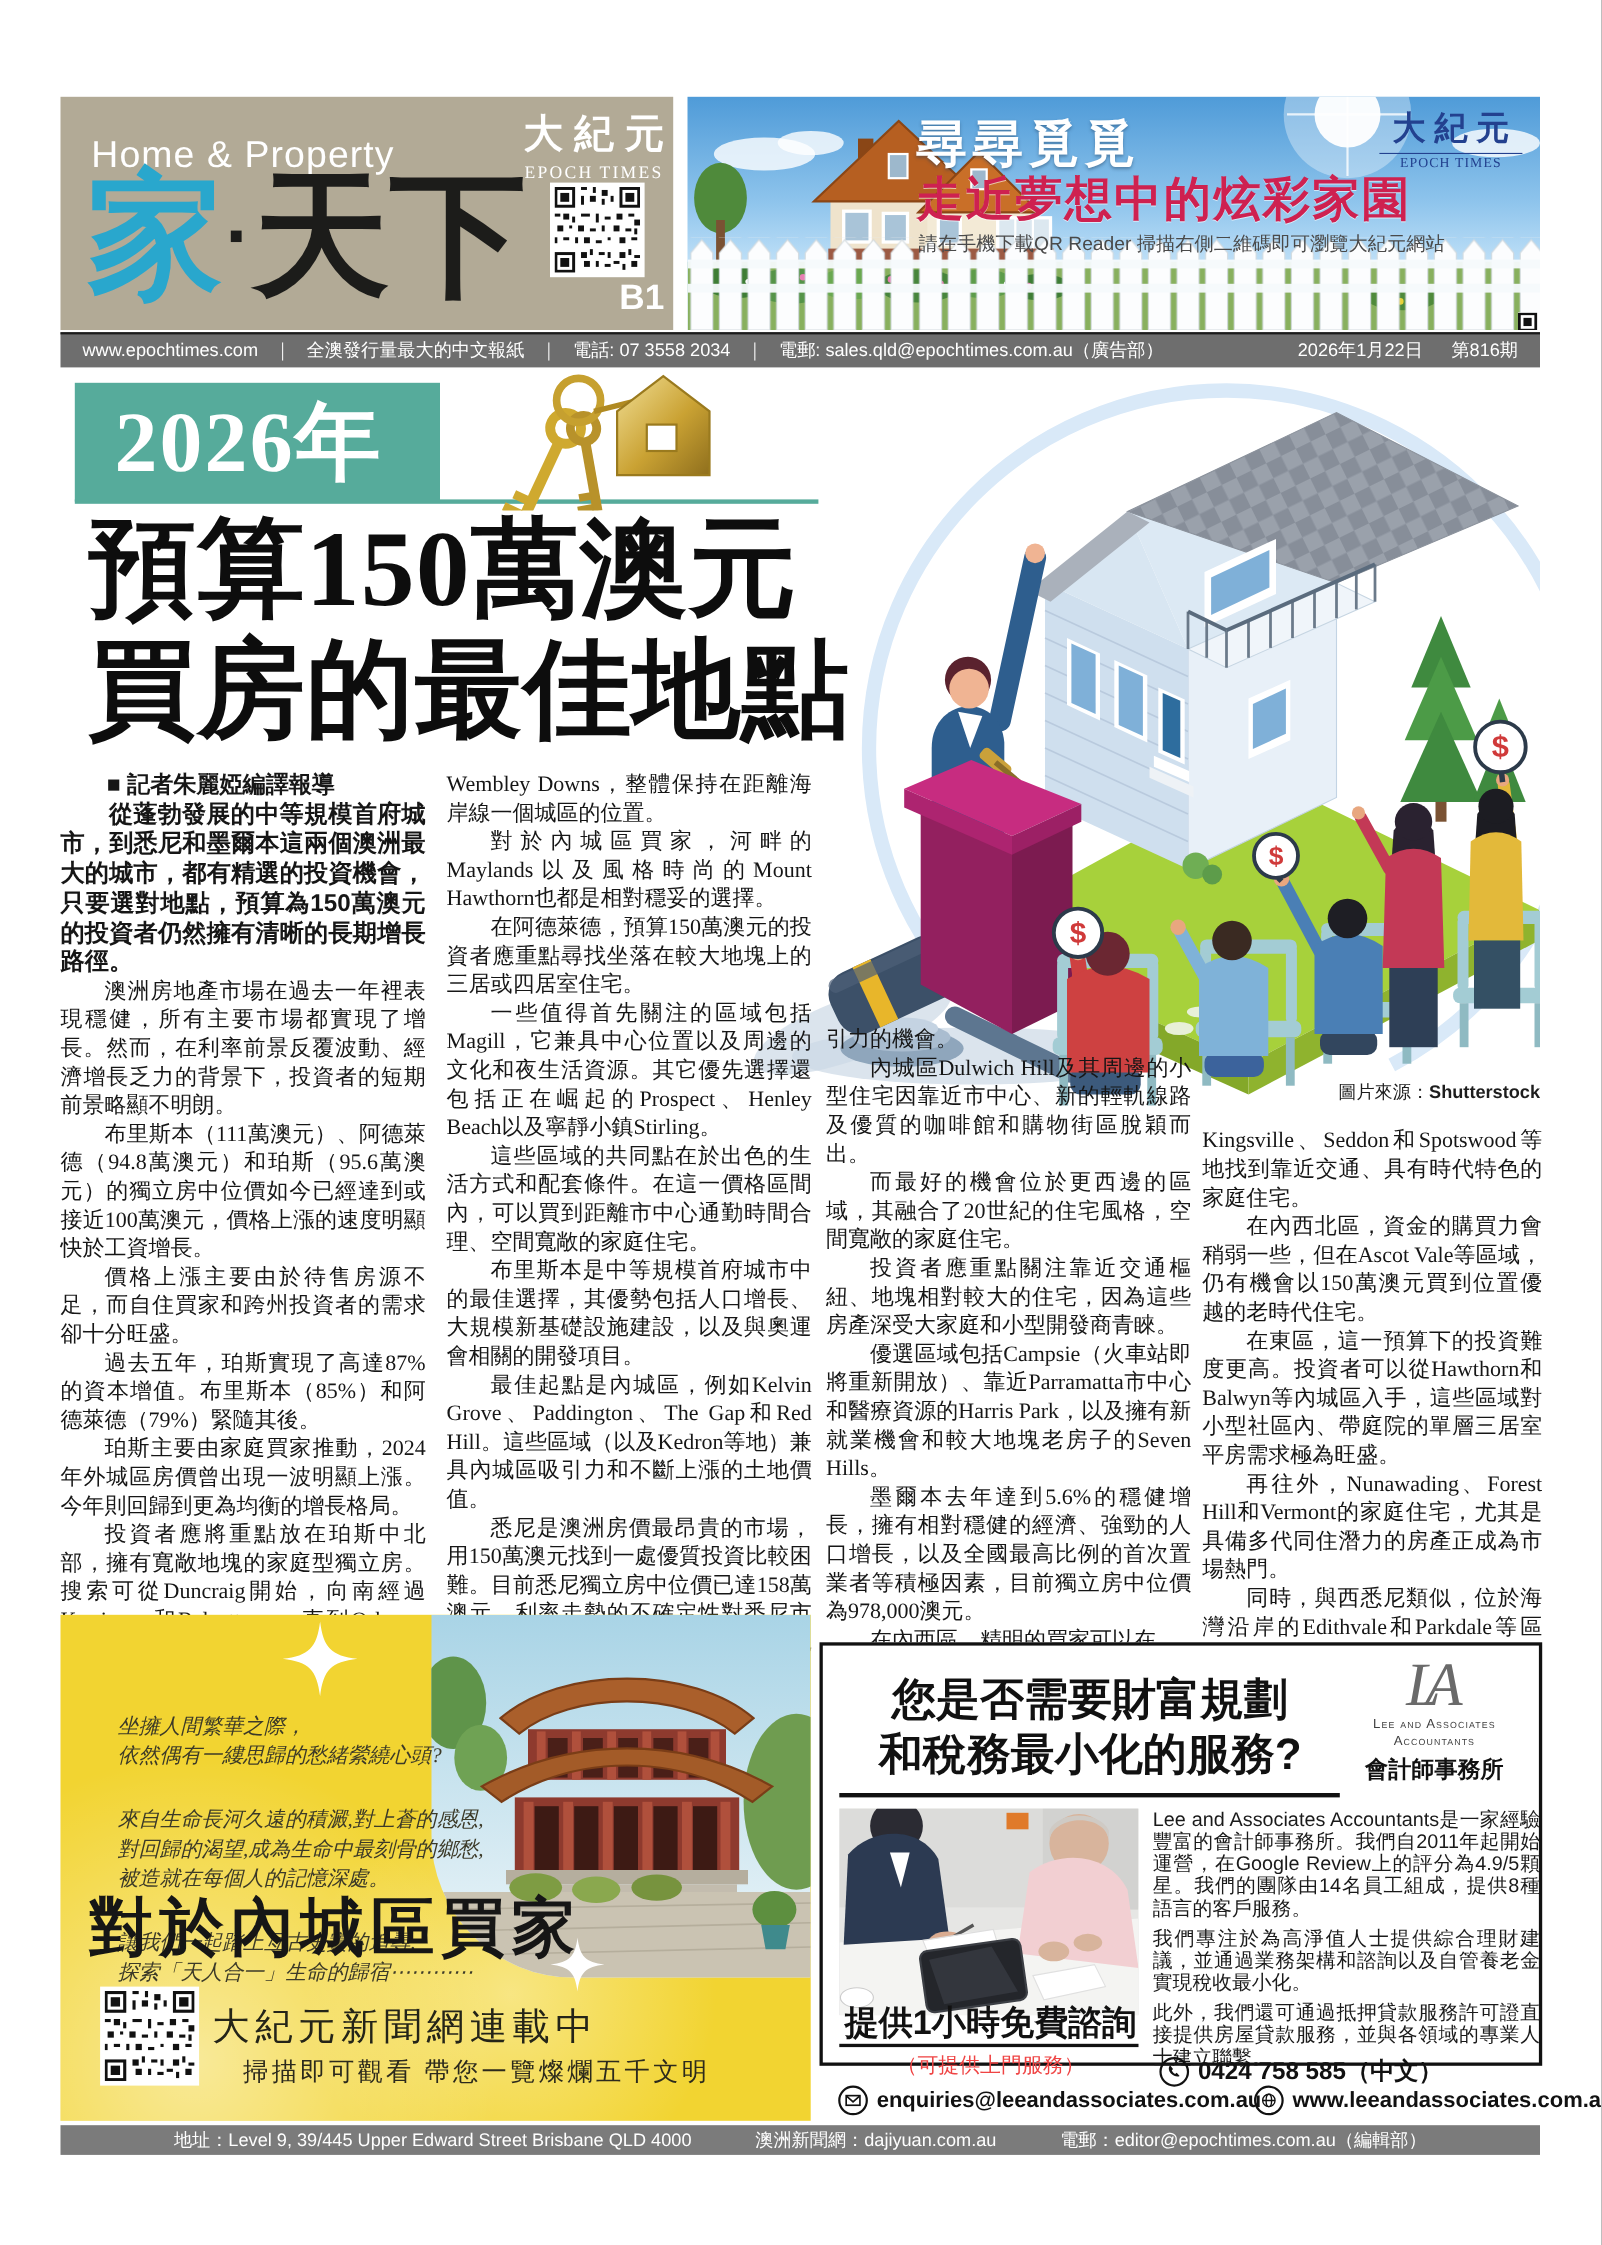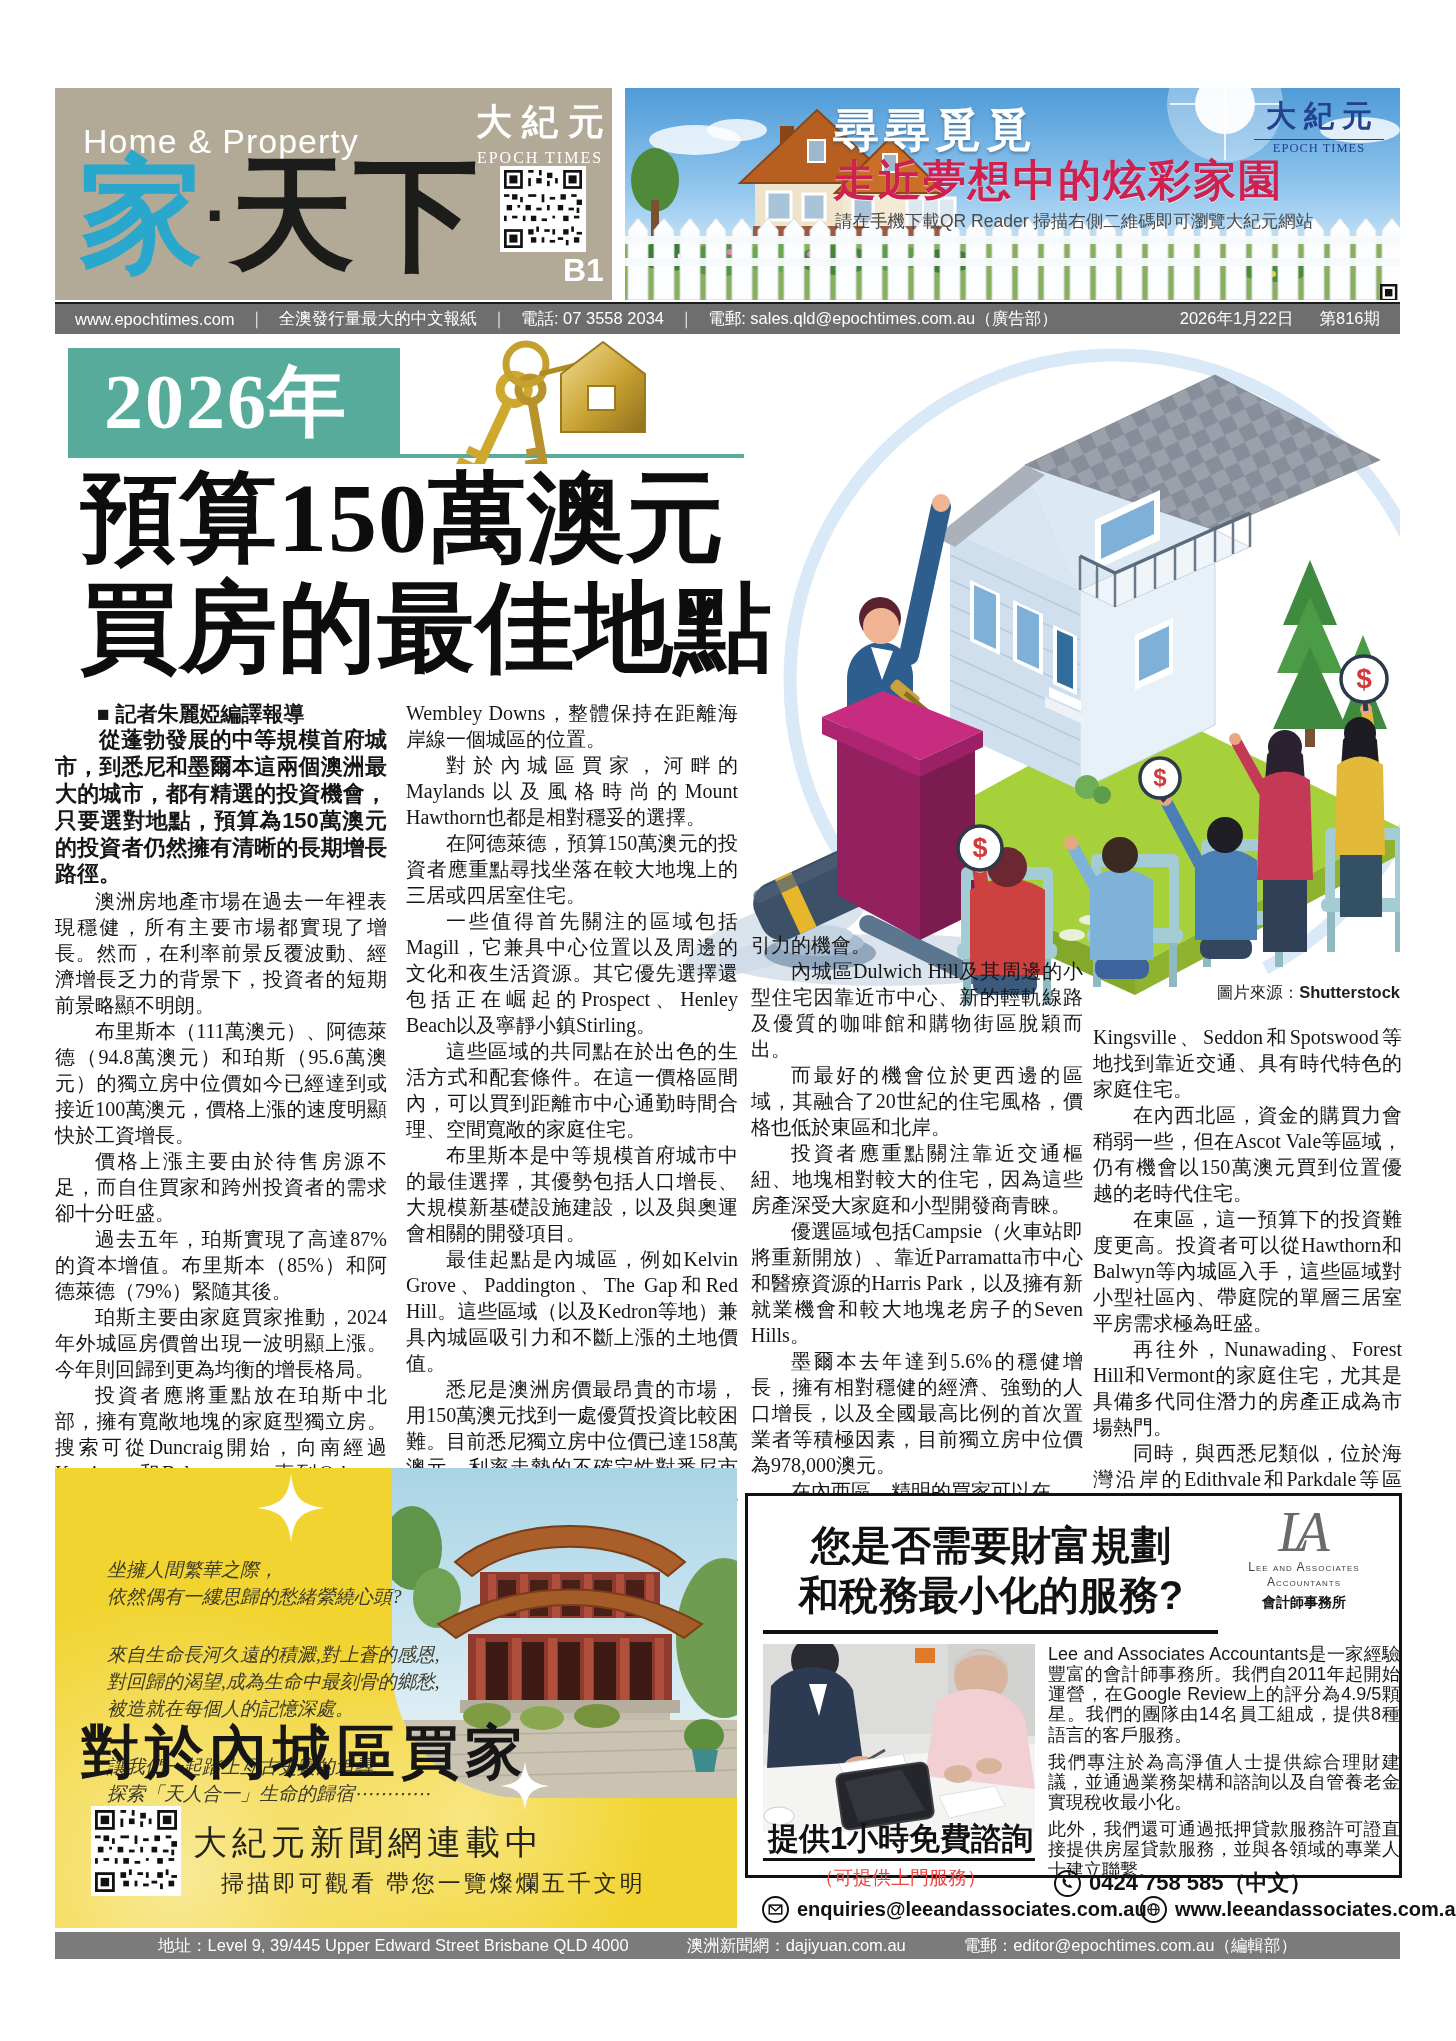--- a/index.html
+++ b/index.html
@@ -88,21 +88,21 @@
 
   
   .aad{left:745px;top:1493px;width:657px;height:385px;background:#fff;border:3px solid #111;box-sizing:border-box;}
   .aad-title{position:absolute;left:18px;top:24px;width:450px;text-align:center;font-weight:800;
              font-size:40px;line-height:1.25;color:#111;}
   .aad-rule{position:absolute;left:15px;top:134px;width:455px;height:4px;background:#111;}
   .aad-logo{position:absolute;left:472px;top:8px;width:168px;text-align:center;}
   .aad-logo .mono{font-family:"Liberation Serif",serif;font-style:italic;font-size:56px;color:#6a6a6a;line-height:1;}
   .aad-logo .mono .a{margin-left:-14px;}
   .aad-logo .nm{font-size:12px;letter-spacing:1px;color:#3e3e3e;font-variant:small-caps;line-height:1.25;}
-  .aad-logo .zh{font-size:14px;font-weight:700;color:#111;margin-top:4px;}
+  .aad-logo .zh{font-size:21px;font-weight:700;color:#111;margin-top:4px;}
   .aad-photo{position:absolute;left:15px;top:148px;width:272px;height:188px;overflow:hidden;background:#e9e9e7;}
   .aad-body{position:absolute;left:300px;top:148px;width:352px;font-size:18px;line-height:1.12;
             color:#1a1a1a;text-align:justify;}
   .aad-body p{margin:0 0 7px 0;}
   .aad-offer{position:absolute;left:10px;top:322px;width:285px;text-align:center;font-size:31px;font-weight:800;color:#111;}
   .aad-offer-rule{position:absolute;left:15px;top:362px;width:272px;height:3px;background:#111;}
   .aad-offer-sub{position:absolute;left:10px;top:369px;width:285px;text-align:center;font-size:19px;color:#ef4444;}
   .crow{position:absolute;display:flex;align-items:center;gap:8px;font-size:20px;font-weight:600;color:#111;white-space:nowrap;}
   .crow .cic{width:27px;height:27px;border:2px solid #111;border-radius:50%;display:flex;align-items:center;justify-content:center;box-sizing:border-box;}
   .crow.phone{left:306px;top:372px;font-size:22px;}
@@ -550,21 +550,21 @@
     <p>在阿德萊德，預算150萬澳元的投資者應重點尋找坐落在較大地塊上的三居或四居室住宅。</p>
     <p>一些值得首先關注的區域包括Magill，它兼具中心位置以及周邊的文化和夜生活資源。其它優先選擇還包括正在崛起的Prospect、Henley Beach以及寧靜小鎮Stirling。</p>
     <p>這些區域的共同點在於出色的生活方式和配套條件。在這一價格區間內，可以買到距離市中心通勤時間合理、空間寬敞的家庭住宅。</p>
     <p>布里斯本是中等規模首府城市中的最佳選擇，其優勢包括人口增長、大規模新基礎設施建設，以及與奧運會相關的開發項目。</p>
     <p>最佳起點是內城區，例如Kelvin Grove、Paddington、The Gap和Red Hill。這些區域（以及Kedron等地）兼具內城區吸引力和不斷上漲的土地價值。</p>
     <p>悉尼是澳洲房價最昂貴的市場，用150萬澳元找到一處優質投資比較困難。目前悉尼獨立房中位價已達158萬澳元，利率走勢的不確定性對悉尼市場的影響大於其它城市，但仍能發現一些極具吸</p>
   </div>
   <div class="col c3">
     <p class="cont">引力的機會。</p>
     <p>內城區Dulwich Hill及其周邊的小型住宅因靠近市中心、新的輕軌線路及優質的咖啡館和購物街區脫穎而出。</p>
-    <p>而最好的機會位於更西邊的區域，其融合了20世紀的住宅風格，價格也低於東區和北岸。</p>
+    <p>而最好的機會位於更西邊的區域，其融合了20世紀的住宅風格，空間寬敞的家庭住宅。</p>
     <p>投資者應重點關注靠近交通樞紐、地塊相對較大的住宅，因為這些房產深受大家庭和小型開發商青睞。</p>
     <p>優選區域包括Campsie（火車站即將重新開放）、靠近Parramatta市中心和醫療資源的Harris Park，以及擁有新就業機會和較大地塊老房子的Seven Hills。</p>
     <p>墨爾本去年達到5.6%的穩健增長，擁有相對穩健的經濟、強勁的人口增長，以及全國最高比例的首次置業者等積極因素，目前獨立房中位價為978,000澳元。</p>
     <p>在內西區，精明的買家可以在</p>
   </div>
   <div class="col c4">
     <p class="cont">Kingsville、Seddon和Spotswood等地找到靠近交通、具有時代特色的家庭住宅。</p>
     <p>在內西北區，資金的購買力會稍弱一些，但在Ascot Vale等區域，仍有機會以150萬澳元買到位置優越的老時代住宅。</p>
     <p>在東區，這一預算下的投資難度更高。投資者可以從Hawthorn和Balwyn等內城區入手，這些區域對小型社區內、帶庭院的單層三居室平房需求極為旺盛。</p>
     <p>再往外，Nunawading、Forest Hill和Vermont的家庭住宅，尤其是具備多代同住潛力的房產正成為市場熱門。</p>

